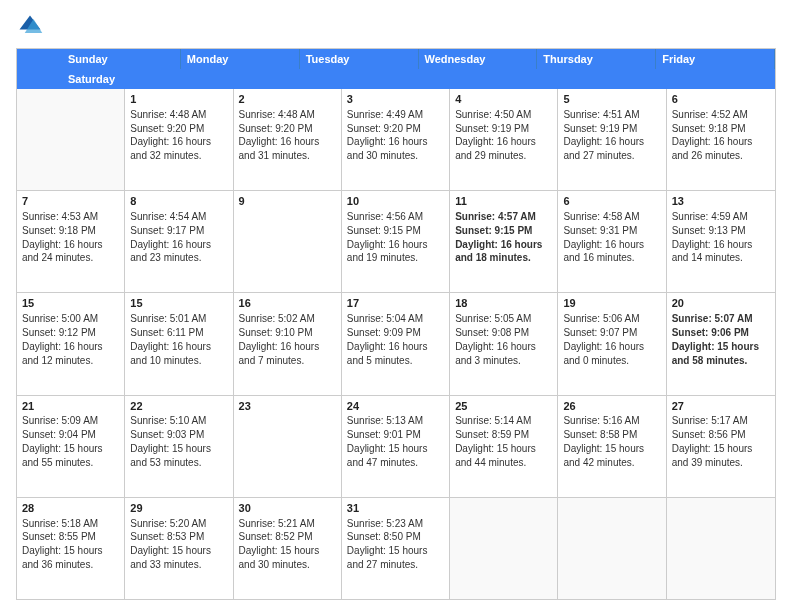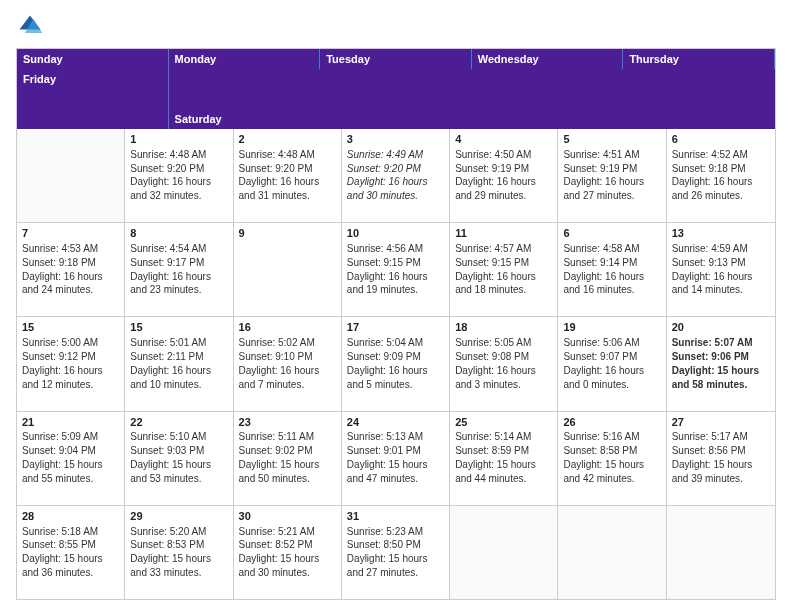--- a/index.html
+++ b/index.html
@@ -61,32 +61,33 @@
       color: #444;
     }
     .calendar {
       flex: 1;
       display: flex;
       flex-direction: column;
       border: 1px solid #ccc;
     }
     .cal-header {
       display: grid;
-      grid-template-columns: repeat(5, 1fr);
-      background: #4c1d95;
+      grid-template-columns: repeat(6, 1fr);
+      background: #3b82f6;
+      padding-left: 45px;
     }
     .cal-header-cell {
       color: #fff;
       font-size: 11px;
       font-weight: bold;
       padding: 4px 6px;
       text-align: left;
       border-right: 1px solid #3a7fc8;
     }
-    .cal-header-cell:last-child { border-right: none; margin-top: 40px; }
+    .cal-header-cell:last-child { border-right: none; }
     .cal-body {
       flex: 1;
       display: flex;
       flex-direction: column;
     }
     .cal-row {
       display: grid;
       grid-template-columns: repeat(7, 1fr);
       flex: 1;
       border-top: 1px solid #ccc;
@@ -149,21 +150,21 @@
       </div>
     <div class="cal-body">
     <div class="cal-row">
           <div class="cal-cell empty"></div>
           <div class="cal-cell"><span class="day-num">1</span><span class="cell-text" style="white-space: pre-line;">Sunrise: 4:48 AM
 Sunset: 9:20 PM
 Daylight: 16 hours and 32 minutes.</span></div>
           <div class="cal-cell"><span class="day-num">2</span><span class="cell-text" style="white-space: pre-line;">Sunrise: 4:48 AM
 Sunset: 9:20 PM
 Daylight: 16 hours and 31 minutes.</span></div>
-          <div class="cal-cell"><span class="day-num">3</span><span class="cell-text" style="white-space: pre-line; font-style: italic;">Sunrise: 4:49 AM
+          <div class="cal-cell"><span class="day-num">3</span><span class="cell-text" style="white-space: pre-line;">Sunrise: 4:49 AM
 Sunset: 9:20 PM
 Daylight: 16 hours and 30 minutes.</span></div>
           <div class="cal-cell"><span class="day-num">4</span><span class="cell-text" style="white-space: pre-line;">Sunrise: 4:50 AM
 Sunset: 9:19 PM
 Daylight: 16 hours and 29 minutes.</span></div>
           <div class="cal-cell"><span class="day-num">5</span><span class="cell-text" style="white-space: pre-line;">Sunrise: 4:51 AM
 Sunset: 9:19 PM
 Daylight: 16 hours and 27 minutes.</span></div>
           <div class="cal-cell"><span class="day-num">6</span><span class="cell-text" style="white-space: pre-line;">Sunrise: 4:52 AM
 Sunset: 9:18 PM
@@ -173,36 +174,36 @@
           <div class="cal-cell"><span class="day-num">7</span><span class="cell-text" style="white-space: pre-line;">Sunrise: 4:53 AM
 Sunset: 9:18 PM
 Daylight: 16 hours and 24 minutes.</span></div>
           <div class="cal-cell"><span class="day-num">8</span><span class="cell-text" style="white-space: pre-line;">Sunrise: 4:54 AM
 Sunset: 9:17 PM
 Daylight: 16 hours and 23 minutes.</span></div>
           <div class="cal-cell"><span class="day-num">9</span></div>
           <div class="cal-cell"><span class="day-num">10</span><span class="cell-text" style="white-space: pre-line;">Sunrise: 4:56 AM
 Sunset: 9:15 PM
 Daylight: 16 hours and 19 minutes.</span></div>
-          <div class="cal-cell"><span class="day-num">11</span><span class="cell-text" style="white-space: pre-line;">Sunrise: 4:57 AM
+          <div class="cal-cell"><span class="day-num">11</span><span class="cell-text" style="white-space: pre-line; font-weight: bold;">Sunrise: 4:57 AM
 Sunset: 9:15 PM
 Daylight: 16 hours and 18 minutes.</span></div>
           <div class="cal-cell"><span class="day-num">6</span><span class="cell-text" style="white-space: pre-line;">Sunrise: 4:58 AM
-Sunset: 9:14 PM
+Sunset: 9:31 PM
 Daylight: 16 hours and 16 minutes.</span></div>
           <div class="cal-cell"><span class="day-num">13</span><span class="cell-text" style="white-space: pre-line;">Sunrise: 4:59 AM
 Sunset: 9:13 PM
 Daylight: 16 hours and 14 minutes.</span></div>
         </div>
         <div class="cal-row">
           <div class="cal-cell"><span class="day-num">15</span><span class="cell-text" style="white-space: pre-line;">Sunrise: 5:00 AM
 Sunset: 9:12 PM
 Daylight: 16 hours and 12 minutes.</span></div>
           <div class="cal-cell"><span class="day-num">15</span><span class="cell-text" style="white-space: pre-line;">Sunrise: 5:01 AM
-Sunset: 2:11 PM
+Sunset: 6:11 PM
 Daylight: 16 hours and 10 minutes.</span></div>
           <div class="cal-cell"><span class="day-num">16</span><span class="cell-text" style="white-space: pre-line;">Sunrise: 5:02 AM
 Sunset: 9:10 PM
 Daylight: 16 hours and 7 minutes.</span></div>
           <div class="cal-cell"><span class="day-num">17</span><span class="cell-text" style="white-space: pre-line;">Sunrise: 5:04 AM
 Sunset: 9:09 PM
 Daylight: 16 hours and 5 minutes.</span></div>
           <div class="cal-cell"><span class="day-num">18</span><span class="cell-text" style="white-space: pre-line;">Sunrise: 5:05 AM
 Sunset: 9:08 PM
 Daylight: 16 hours and 3 minutes.</span></div>
@@ -213,23 +214,21 @@
 Sunset: 9:06 PM
 Daylight: 15 hours and 58 minutes.</span></div>
         </div>
         <div class="cal-row">
           <div class="cal-cell"><span class="day-num">21</span><span class="cell-text" style="white-space: pre-line;">Sunrise: 5:09 AM
 Sunset: 9:04 PM
 Daylight: 15 hours and 55 minutes.</span></div>
           <div class="cal-cell"><span class="day-num">22</span><span class="cell-text" style="white-space: pre-line;">Sunrise: 5:10 AM
 Sunset: 9:03 PM
 Daylight: 15 hours and 53 minutes.</span></div>
-          <div class="cal-cell"><span class="day-num">23</span><span class="cell-text" style="white-space: pre-line;">Sunrise: 5:11 AM
-Sunset: 9:02 PM
-Daylight: 15 hours and 50 minutes.</span></div>
+          <div class="cal-cell"><span class="day-num">23</span></div>
           <div class="cal-cell"><span class="day-num">24</span><span class="cell-text" style="white-space: pre-line;">Sunrise: 5:13 AM
 Sunset: 9:01 PM
 Daylight: 15 hours and 47 minutes.</span></div>
           <div class="cal-cell"><span class="day-num">25</span><span class="cell-text" style="white-space: pre-line;">Sunrise: 5:14 AM
 Sunset: 8:59 PM
 Daylight: 15 hours and 44 minutes.</span></div>
           <div class="cal-cell"><span class="day-num">26</span><span class="cell-text" style="white-space: pre-line; text-align: right;">Sunrise: 5:16 AM
 Sunset: 8:58 PM
 Daylight: 15 hours and 42 minutes.</span></div>
           <div class="cal-cell"><span class="day-num">27</span><span class="cell-text" style="white-space: pre-line;">Sunrise: 5:17 AM

